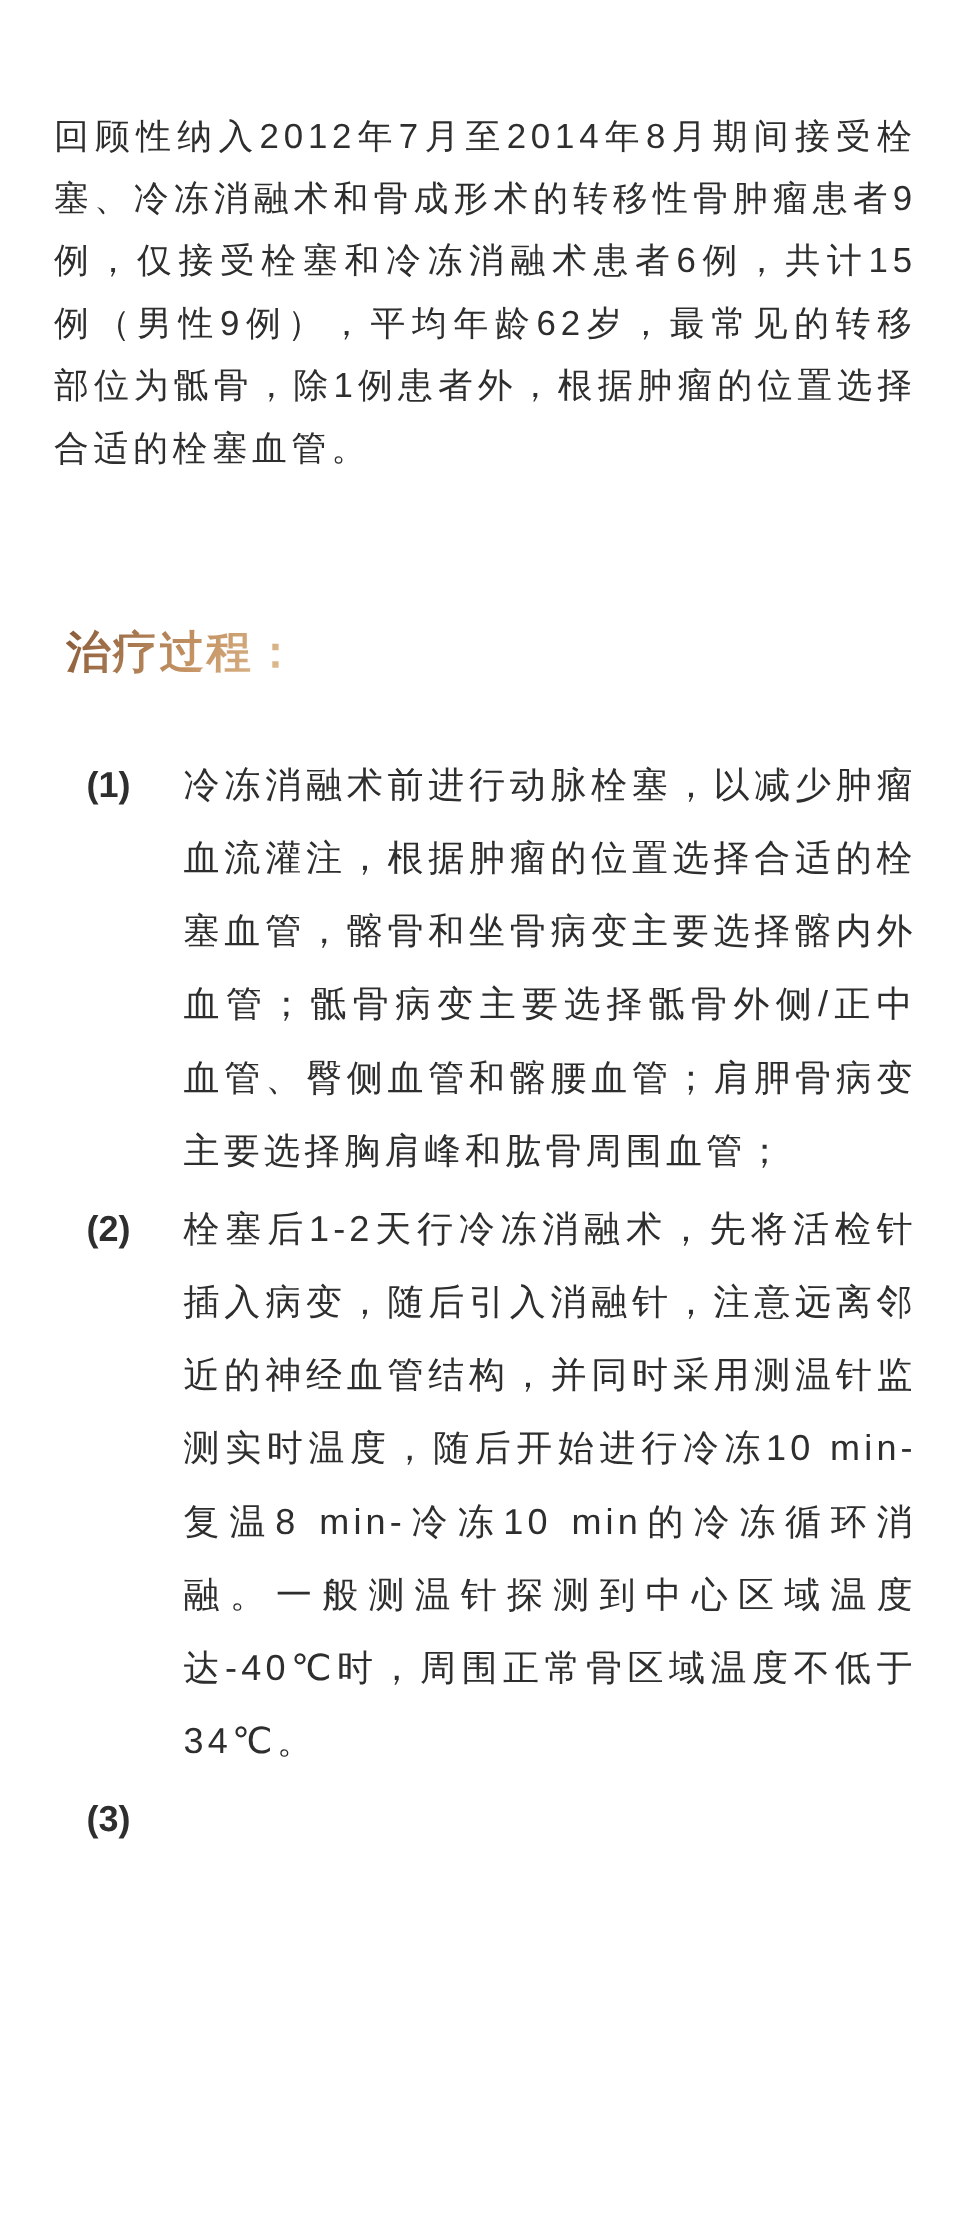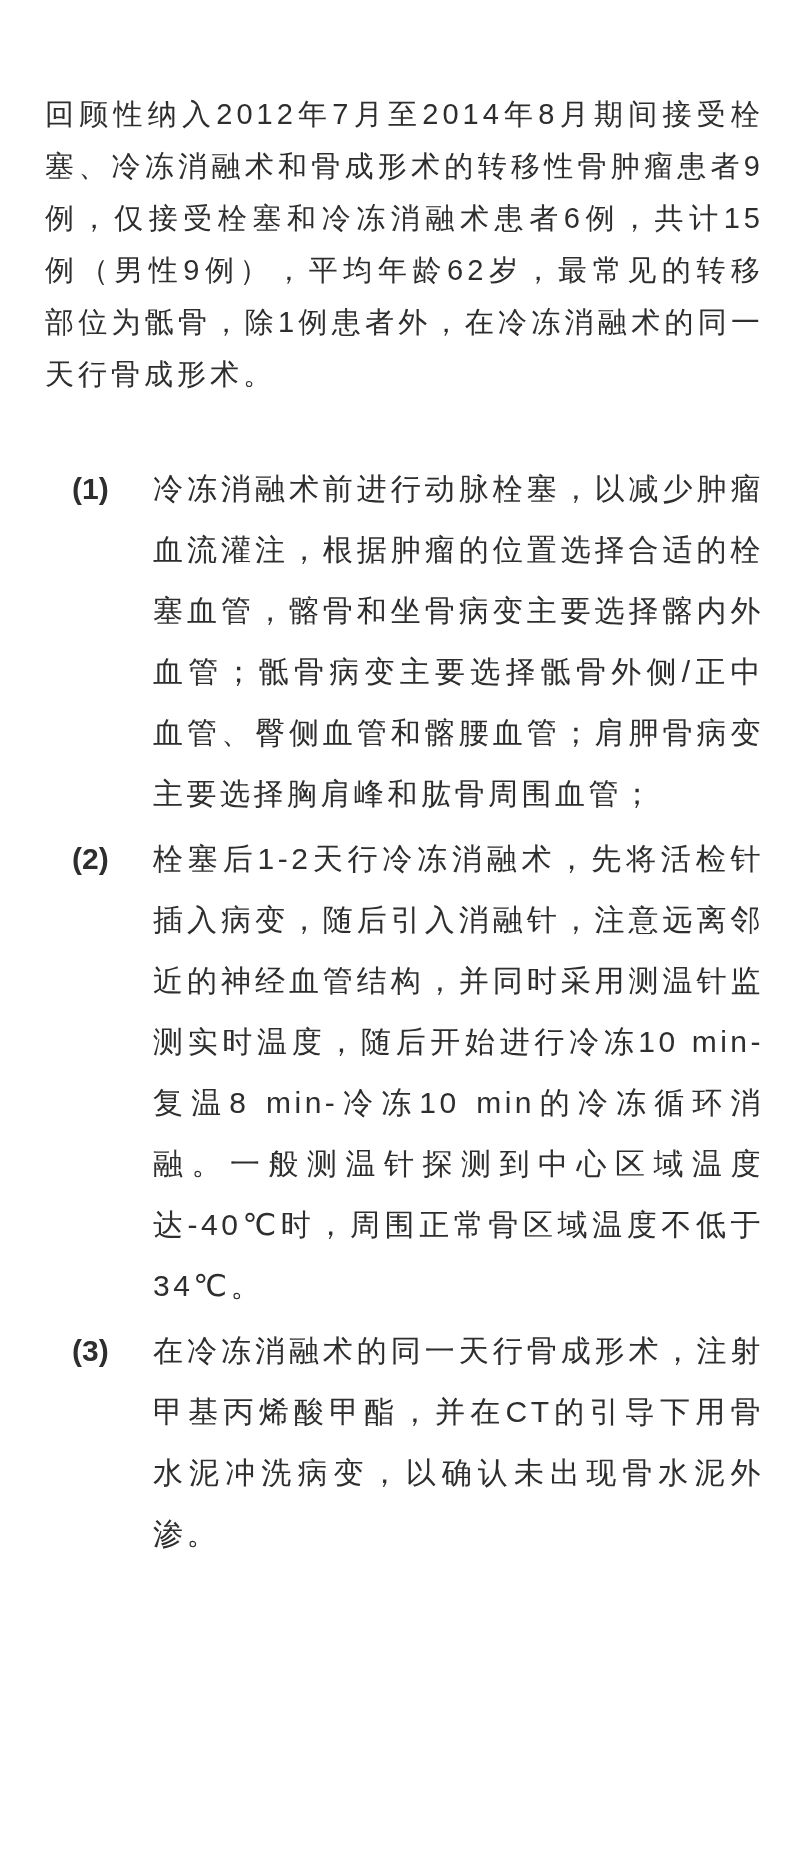--- a/index.html
+++ b/index.html
@@ -72,31 +72,33 @@
     color: var(--body-text, #2e2e2e);
   }
   .step-text { display: inline; }
 </style>
 </head>
 <body>
 
 <main class="doc">
 
 
-  <p class="body-paragraph">回顾性纳入2012年7月至2014年8月期间接受栓塞、冷冻消融术和骨成形术的转移性骨肿瘤患者9例，仅接受栓塞和冷冻消融术患者6例，共计15例（男性9例），平均年龄62岁，最常见的转移部位为骶骨，除1例患者外，在冷冻消融术的同一天行骨成形术。</p>
+  <p class="body-paragraph">回顾性纳入2012年7月至2014年8月期间接受栓塞、冷冻消融术和骨成形术的转移性骨肿瘤患者9例，仅接受栓塞和冷冻消融术患者6例，共计15例（男性9例），平均年龄62岁，最常见的转移部位为骶骨，除1例患者外，根据肿瘤的位置选择合适的栓塞血管。</p>
 
+  <div class="heading-row second">
+    <h2 class="gold-heading">治疗过程：</h2>
+  </div>
 
   <ol class="steps">
     <li class="step">
       <span class="step-marker">(1)</span>
       <span class="step-text">冷冻消融术前进行动脉栓塞，以减少肿瘤血流灌注，根据肿瘤的位置选择合适的栓塞血管，髂骨和坐骨病变主要选择髂内外血管；骶骨病变主要选择骶骨外侧/正中血管、臀侧血管和髂腰血管；肩胛骨病变主要选择胸肩峰和肱骨周围血管；</span>
     </li>
     <li class="step">
       <span class="step-marker">(2)</span>
       <span class="step-text">栓塞后1-2天行冷冻消融术，先将活检针插入病变，随后引入消融针，注意远离邻近的神经血管结构，并同时采用测温针监测实时温度，随后开始进行冷冻10 min-复温8 min-冷冻10 min的冷冻循环消融。一般测温针探测到中心区域温度达-40℃时，周围正常骨区域温度不低于34℃。</span>
     </li>
     <li class="step">
       <span class="step-marker">(3)</span>
-      <span class="step-text">在冷冻消融术的同一天行骨成形术，注射甲基丙烯酸甲酯，并在CT的引导下用骨水泥冲洗病变，以确认未出现骨水泥外渗。</span>
     </li>
   </ol>
 
 </main>
 
 </body></html>

